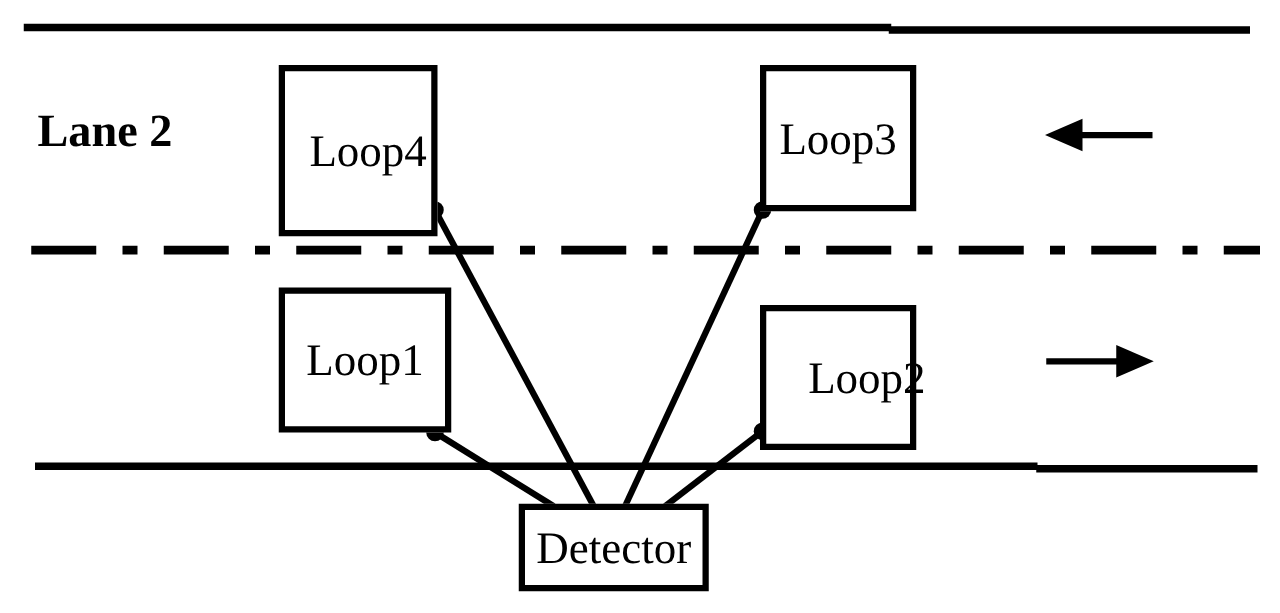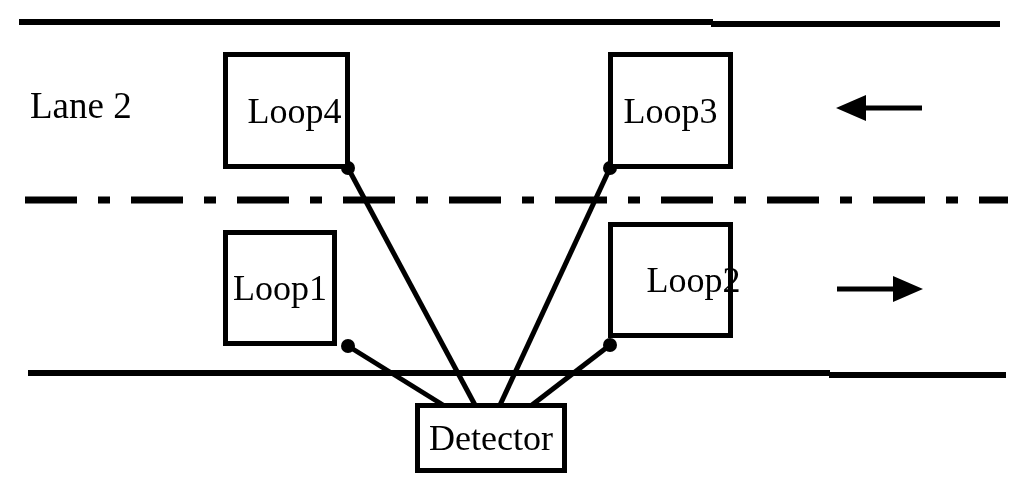--- a/index.html
+++ b/index.html
@@ -22,40 +22,41 @@
     top: 0;
     width: 1024px;
     height: 490px;
   }
   .lane-label {
     position: absolute;
     font-size: 37px;
     line-height: 1.1;
     color: #000000;
     white-space: nowrap;
+    font-weight: bold;
   }
   .node-box {
     position: absolute;
     box-sizing: border-box;
     border: 5px solid #000000;
     background: #ffffff;
     display: flex;
     align-items: center;
     justify-content: center;
   }
   .node-box .node-label {
     font-size: 36px;
     line-height: 1;
     color: #000000;
     white-space: nowrap;
   }
-  #loop4-box { left: 223px; top: 52px;  width: 127px; height: 117px; padding-left: 16px; }
+  #loop4-box { left: 223px; top: 52px;  width: 127px; height: 137px; padding-left: 16px; }
   #loop3-box { left: 608px; top: 52px;  width: 125px; height: 117px; justify-content: center; }
-  #loop1-box { left: 223px; top: 230px; width: 114px; height: 116px; }
-  #loop2-box { left: 608px; top: 222px; width: 125px; height: 116px; padding-left: 46px; }
+  #loop1-box { left: 223px; top: 230px; width: 138px; height: 116px; }
+  #loop2-box { left: 608px; top: 244px; width: 125px; height: 116px; padding-left: 46px; }
   #detector-box { left: 415px; top: 403px; width: 152px; height: 70px; }
   #lane2-label { left: 30px; top: 86px; }
   #lane1-label { left: 30px; top: 263px; }
 </style>
 </head>
 <body>
 
 <div id="canvas">
 
   <svg id="diagram-svg" viewBox="0 0 1024 490" xmlns="http://www.w3.org/2000/svg">

